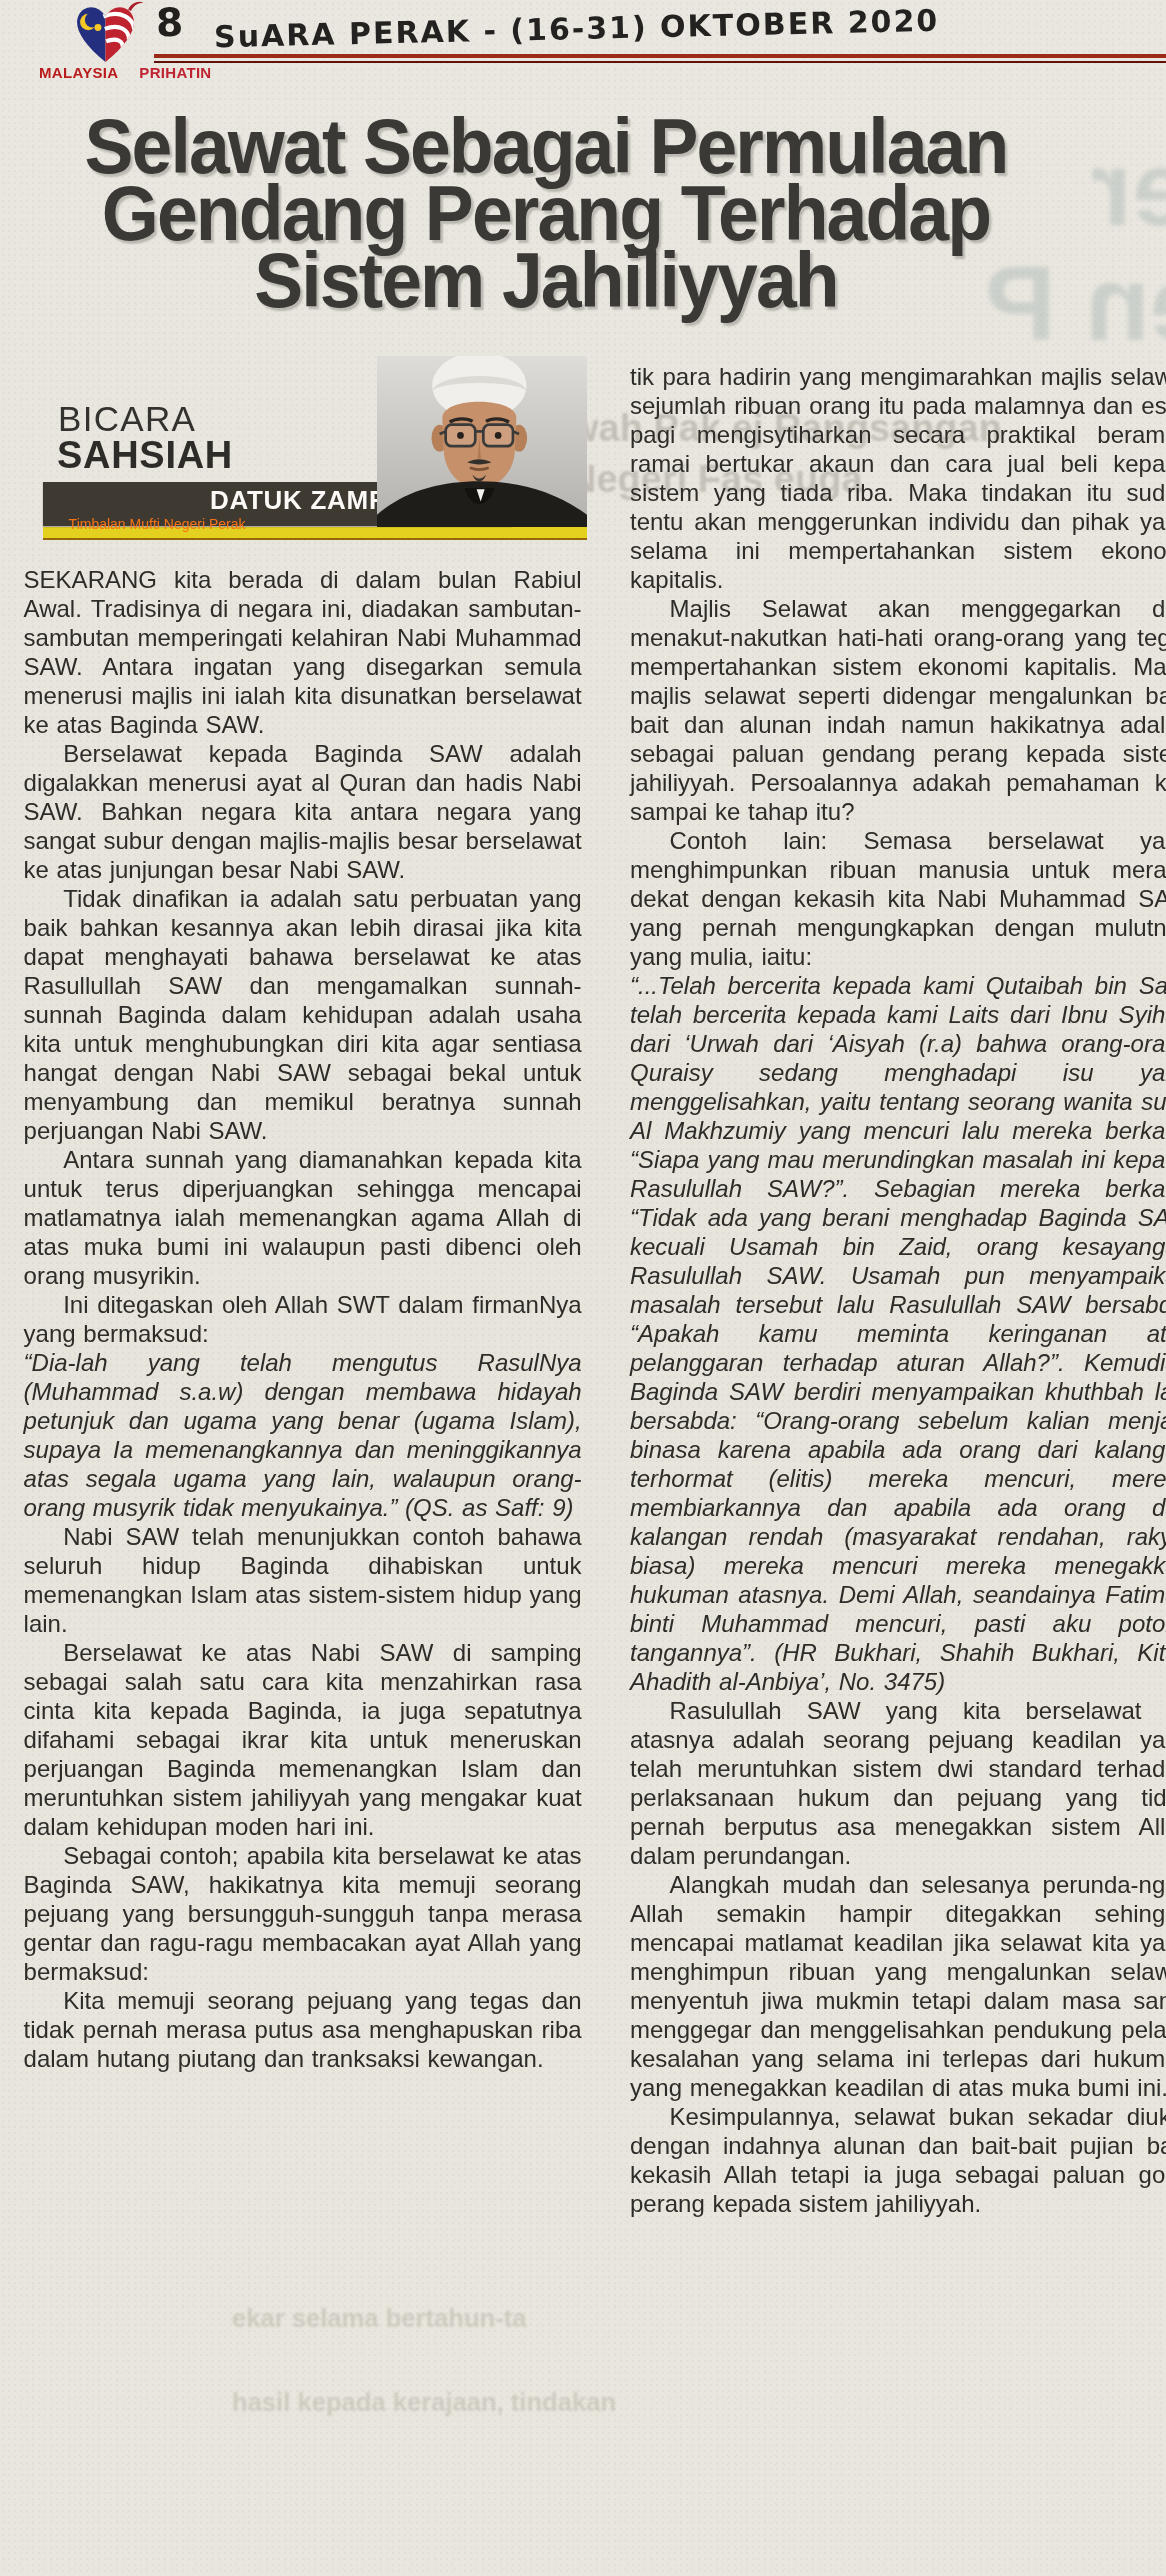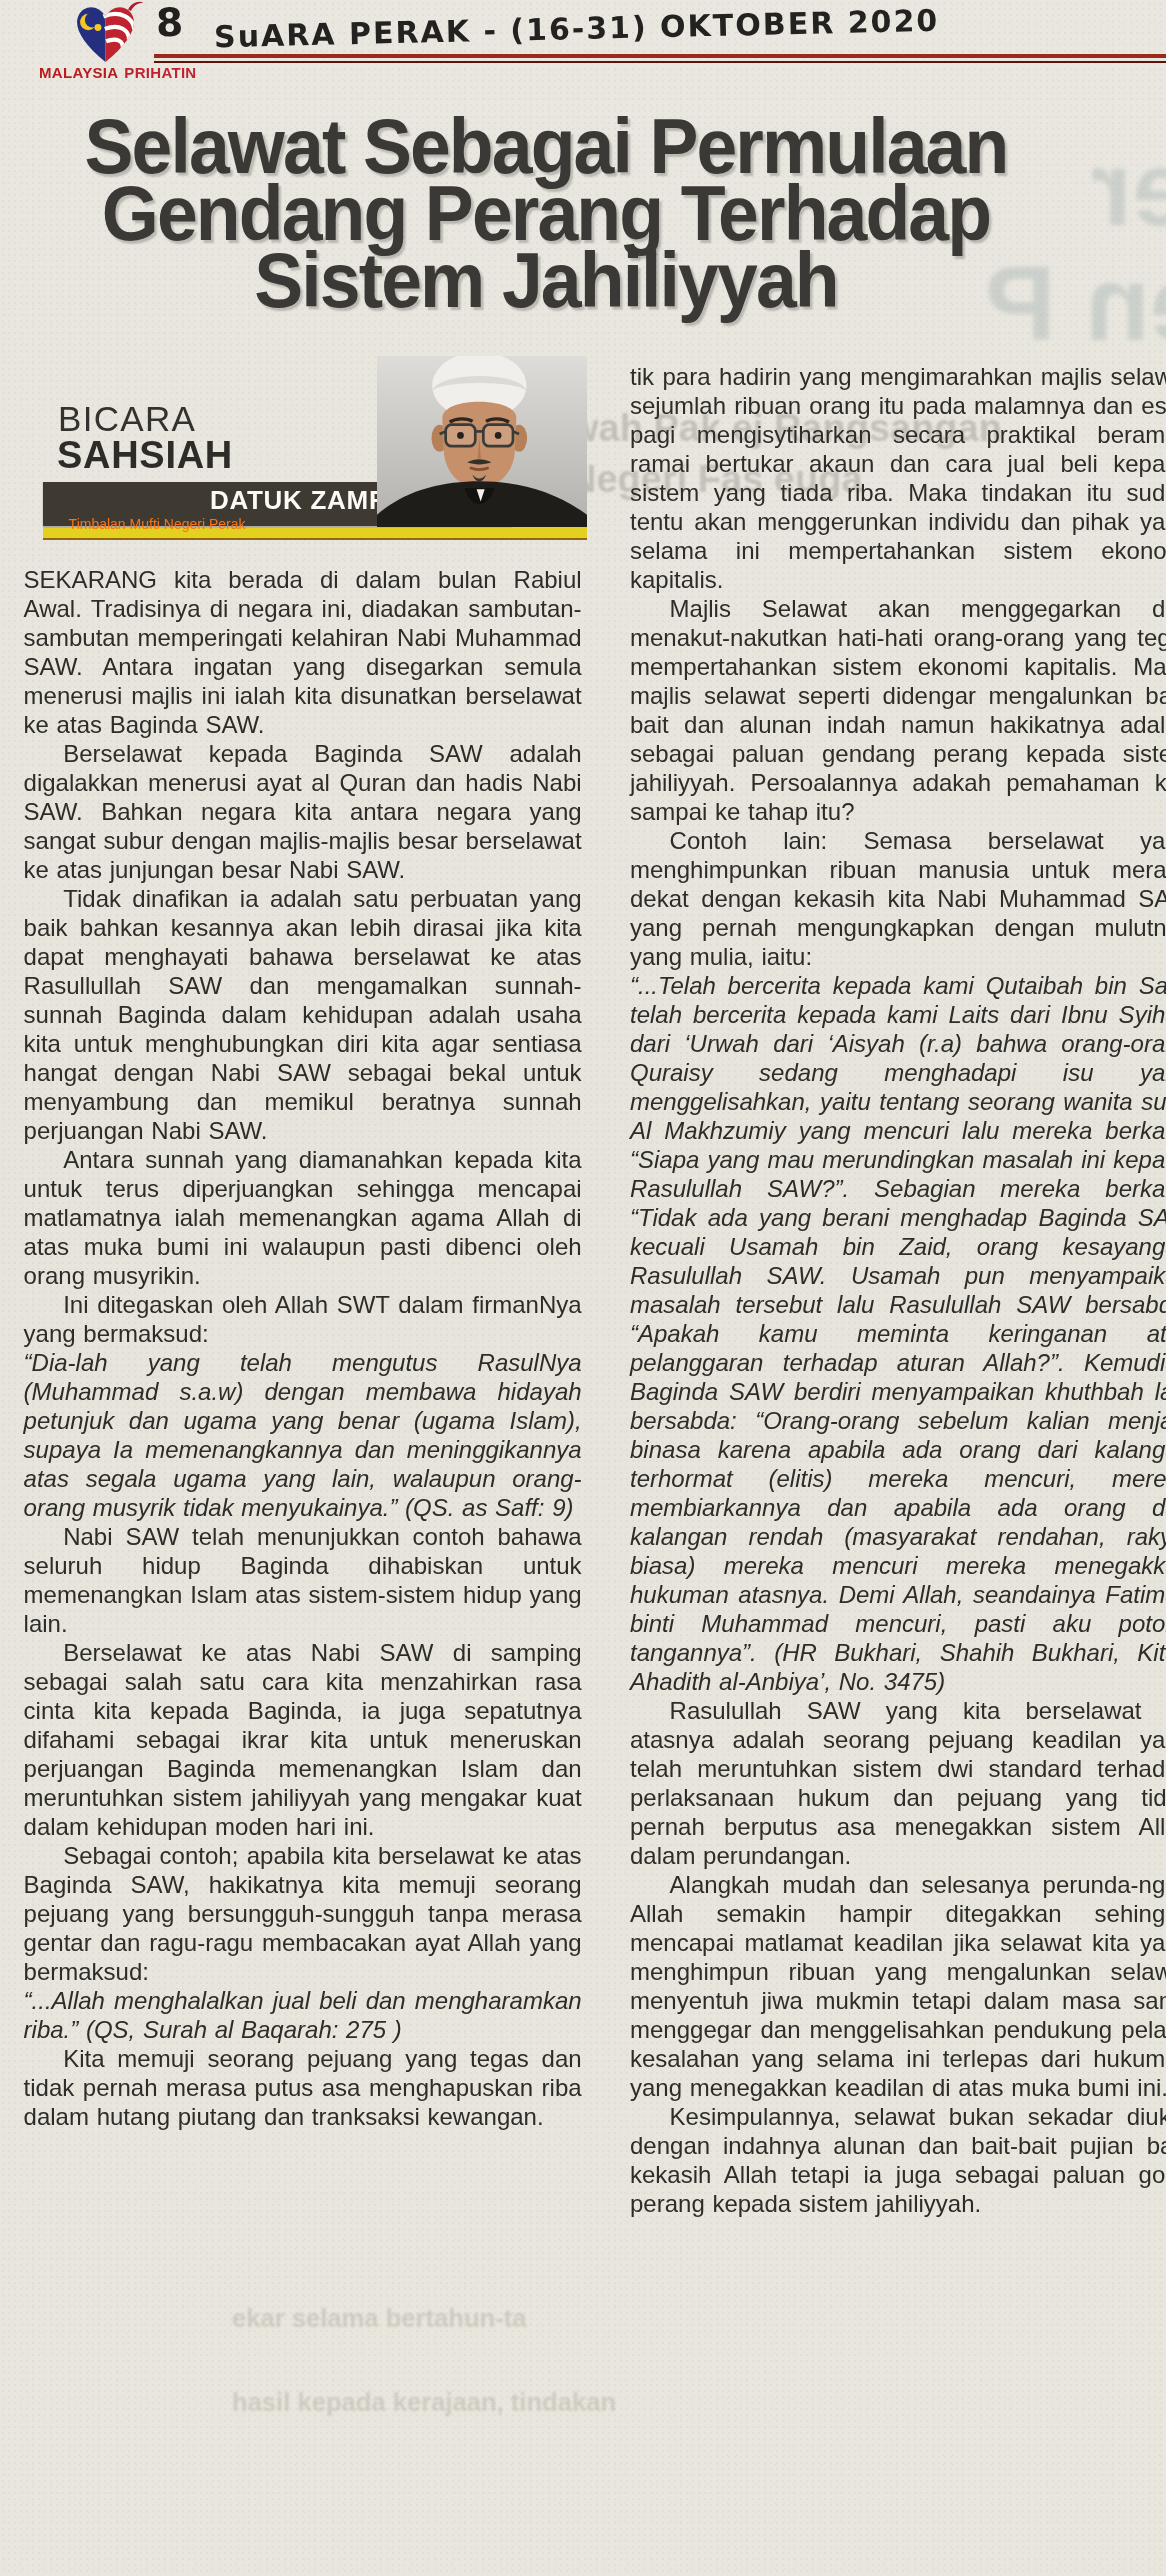--- a/index.html
+++ b/index.html
@@ -13,21 +13,21 @@
     background-size:6px 6px,9.4px 9.4px,100% 100%;
     font-family:"Liberation Sans",sans-serif;
     color:#2e2c28;
   }
   .abs{position:absolute;}
 
   
   #logo{left:39px;top:0;width:132px;text-align:center;z-index:2;}
   #logo .words{margin-top:-4px;font-size:15px;font-weight:700;letter-spacing:0.3px;white-space:nowrap;}
   #logo .w1{color:#b91c1c;}
-  #logo .w2{color:#c02330;margin-left:6px;}
+  #logo .w2{color:#c02330;margin-left:21px;}
   #page-number{left:156px;top:0px;font-family:"DejaVu Sans",sans-serif;font-size:39px;font-weight:700;
     color:#22201d;transform:rotate(-2deg);z-index:2;}
   #hand-title{left:214px;top:10.8px;font-family:"DejaVu Sans",sans-serif;font-size:30px;font-weight:700;
     letter-spacing:2px;color:#242220;transform:rotate(-1.3deg);white-space:nowrap;z-index:2;}
   #rule-top{left:154px;top:54px;width:1013px;height:4px;background:#9c2a1b;z-index:1;}
   #rule-bottom{left:154px;top:61px;width:1013px;height:2px;background:#601208;z-index:1;}
 
   
   #headline{left:13.5px;top:113px;width:1064px;text-align:center;z-index:1;
     font-weight:700;font-size:78px;line-height:67px;letter-spacing:-2px;color:#3b3936;
@@ -166,21 +166,20 @@
 <div class="abs col" id="left-column">
     <p class="para">SEKARANG kita berada di dalam bulan Rabiul Awal. Tradisinya di negara ini, diadakan sambutan-sambutan memperingati kelahiran Nabi Muhammad SAW. Antara ingatan yang disegarkan semula menerusi majlis ini ialah kita disunatkan berselawat ke atas Baginda SAW.</p>
     <p class="para indent">Berselawat kepada Baginda SAW adalah digalakkan menerusi ayat al Quran dan hadis Nabi SAW. Bahkan negara kita antara negara yang sangat subur dengan majlis-majlis besar berselawat ke atas junjungan besar Nabi SAW.</p>
     <p class="para indent">Tidak dinafikan ia adalah satu perbuatan yang baik bahkan kesannya akan lebih dirasai jika kita dapat menghayati bahawa berselawat ke atas Rasullullah SAW dan mengamalkan sunnah-sunnah Baginda dalam kehidupan adalah usaha kita untuk menghubungkan diri kita agar sentiasa hangat dengan Nabi SAW sebagai bekal untuk menyambung dan memikul beratnya sunnah perjuangan Nabi SAW.</p>
     <p class="para indent">Antara sunnah yang diamanahkan kepada kita untuk terus diperjuangkan sehingga mencapai matlamatnya ialah memenangkan agama Allah di atas muka bumi ini walaupun pasti dibenci oleh orang musyrikin.</p>
     <p class="para indent">Ini ditegaskan oleh Allah SWT dalam firmanNya yang bermaksud:</p>
     <p class="para quote">“Dia-lah yang telah mengutus RasulNya (Muhammad s.a.w) dengan membawa hidayah petunjuk dan ugama yang benar (ugama Islam), supaya Ia memenangkannya dan meninggikannya atas segala ugama yang lain, walaupun orang-orang musyrik tidak menyukainya.” (QS. as Saff: 9)</p>
     <p class="para indent">Nabi SAW telah menunjukkan contoh bahawa seluruh hidup Baginda dihabiskan untuk memenangkan Islam atas sistem-sistem hidup yang lain.</p>
     <p class="para indent">Berselawat ke atas Nabi SAW di samping sebagai salah satu cara kita menzahirkan rasa cinta kita kepada Baginda, ia juga sepatutnya difahami sebagai ikrar kita untuk meneruskan perjuangan Baginda memenangkan Islam dan meruntuhkan sistem jahiliyyah yang mengakar kuat dalam kehidupan moden hari ini.</p>
     <p class="para indent">Sebagai contoh; apabila kita berselawat ke atas Baginda SAW, hakikatnya kita memuji seorang pejuang yang bersungguh-sungguh tanpa merasa gentar dan ragu-ragu membacakan ayat Allah yang bermaksud:</p>
-    <p class="para quote">“...Allah menghalalkan jual beli dan mengharamkan riba.” (QS, Surah al Baqarah: 275 )</p>
     <p class="para indent">Kita memuji seorang pejuang yang tegas dan tidak pernah merasa putus asa menghapuskan riba dalam hutang piutang dan tranksaksi kewangan.</p>
   </div>
 <div class="abs col" id="right-column">
     <p class="para">tik para hadirin yang mengimarahkan majlis selawat sejumlah ribuan orang itu pada malamnya dan esok pagi mengisytiharkan secara praktikal beramai-ramai bertukar akaun dan cara jual beli kepada sistem yang tiada riba. Maka tindakan itu sudah tentu akan menggerunkan individu dan pihak yang selama ini mempertahankan sistem ekonomi kapitalis.</p>
     <p class="para indent">Majlis Selawat akan menggegarkan dan menakut-nakutkan hati-hati orang-orang yang tegar mempertahankan sistem ekonomi kapitalis. Maka majlis selawat seperti didengar mengalunkan bait-bait dan alunan indah namun hakikatnya adalah sebagai paluan gendang perang kepada sistem jahiliyyah. Persoalannya adakah pemahaman kita sampai ke tahap itu?</p>
     <p class="para indent">Contoh lain: Semasa berselawat yang menghimpunkan ribuan manusia untuk merasa dekat dengan kekasih kita Nabi Muhammad SAW yang pernah mengungkapkan dengan mulutnya yang mulia, iaitu:</p>
     <p class="para quote">“...Telah bercerita kepada kami Qutaibah bin Sa’id telah bercerita kepada kami Laits dari Ibnu Syihab dari ‘Urwah dari ‘Aisyah (r.a) bahwa orang-orang Quraisy sedang menghadapi isu yang menggelisahkan, yaitu tentang seorang wanita suku Al Makhzumiy yang mencuri lalu mereka berkata; “Siapa yang mau merundingkan masalah ini kepada Rasulullah SAW?”. Sebagian mereka berkata; “Tidak ada yang berani menghadap Baginda SAW kecuali Usamah bin Zaid, orang kesayangan Rasulullah SAW. Usamah pun menyampaikan masalah tersebut lalu Rasulullah SAW bersabda: “Apakah kamu meminta keringanan atas pelanggaran terhadap aturan Allah?”. Kemudian Baginda SAW berdiri menyampaikan khuthbah lalu bersabda: “Orang-orang sebelum kalian menjadi binasa karena apabila ada orang dari kalangan terhormat (elitis) mereka mencuri, mereka membiarkannya dan apabila ada orang dari kalangan rendah (masyarakat rendahan, rakyat biasa) mereka mencuri mereka menegakkan hukuman atasnya. Demi Allah, seandainya Fatimah binti Muhammad mencuri, pasti aku potong tangannya”. (HR Bukhari, Shahih Bukhari, Kitab Ahadith al-Anbiya’, No. 3475)</p>
     <p class="para indent">Rasulullah SAW yang kita berselawat ke atasnya adalah seorang pejuang keadilan yang telah meruntuhkan sistem dwi standard terhadap perlaksanaan hukum dan pejuang yang tidak pernah berputus asa menegakkan sistem Allah dalam perundangan.</p>
     <p class="para indent">Alangkah mudah dan selesanya perunda-ngan Allah semakin hampir ditegakkan sehingga mencapai matlamat keadilan jika selawat kita yang menghimpun ribuan yang mengalunkan selawat menyentuh jiwa mukmin tetapi dalam masa sama menggegar dan menggelisahkan pendukung pelaku kesalahan yang selama ini terlepas dari hukuman yang menegakkan keadilan di atas muka bumi ini.</p>
     <p class="para indent">Kesimpulannya, selawat bukan sekadar diukur dengan indahnya alunan dan bait-bait pujian bagi kekasih Allah tetapi ia juga sebagai paluan gong perang kepada sistem jahiliyyah.</p>

